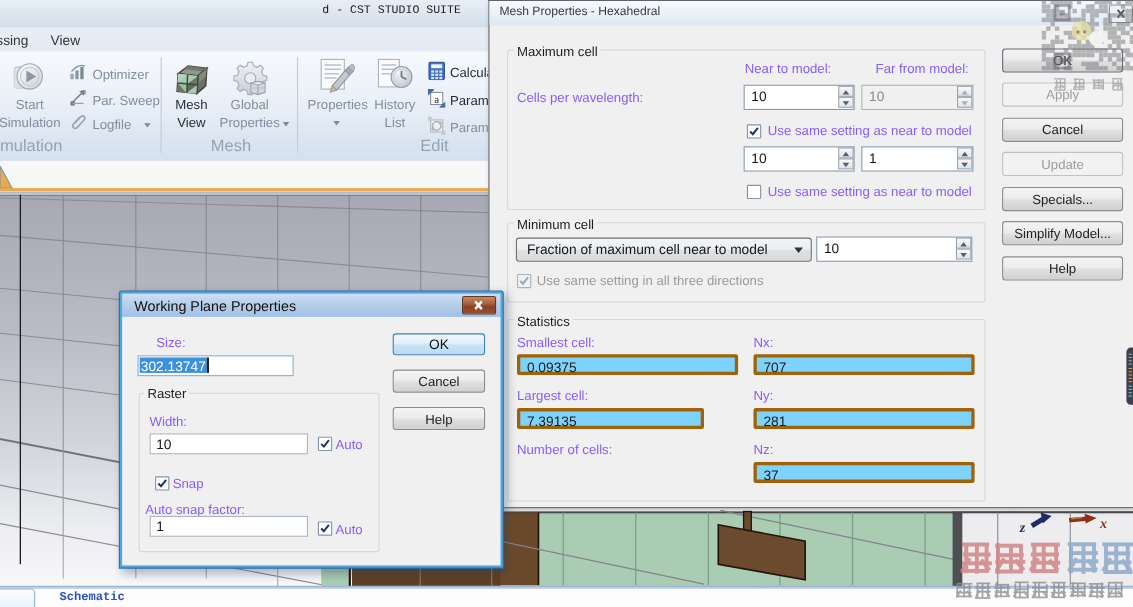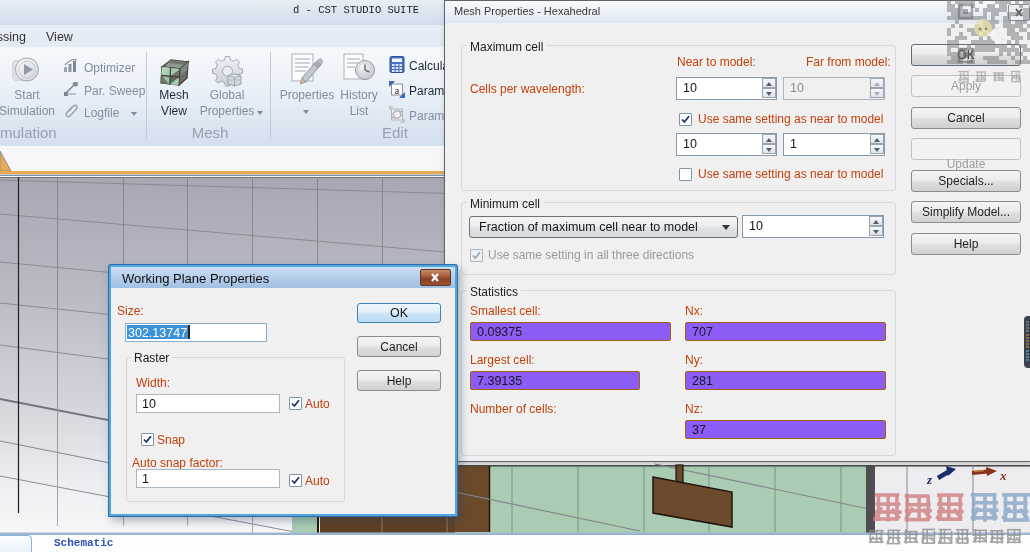--- a/index.html
+++ b/index.html
@@ -14,27 +14,27 @@
 .rlbl2{font-size:12px;color:#1f2838;white-space:nowrap}
 .rgrp{font-size:15px;color:#98a1b0;white-space:nowrap}
 .caret{width:0;height:0;border-left:3.5px solid transparent;border-right:3.5px solid transparent;border-top:4px solid #7c8b9e}
 
 #statusbar{left:0;top:534px;width:1030px;height:18px;background:#fdfdfe;border-top:1px solid #94b2d2}
 #schtab{left:-6px;top:535px;width:36px;height:17px;background:linear-gradient(180deg,#fbfdfe,#e8f2fa);border:1px solid #8cb2d4;border-radius:0 4px 0 0}
 #schtxt{left:54px;top:537px;font-family:"Liberation Mono",monospace;font-size:11px;font-weight:bold;color:#2b53b9}
 
 .gbox{position:absolute;border:1px solid #d2d8de;border-radius:3px}
 .glbl{position:absolute;background:#f0f0f0;padding:0 3px;font-size:12px;color:#1c1c1c;white-space:nowrap}
-.lbl{position:absolute;font-size:12px;color:#c2410c;white-space:nowrap}
+.lbl{position:absolute;font-size:12px;color:#8b5cf6;white-space:nowrap}
 .lbl-dis{position:absolute;font-size:12px;color:#9a9a9a;white-space:nowrap}
 .btn{position:absolute;box-sizing:border-box;border:1px solid #8c8c8c;border-radius:3px;background:linear-gradient(180deg,#f4f4f4 0%,#ececec 45%,#dfdfdf 55%,#d0d0d0 100%);font-size:12px;color:#1e1e1e;text-align:center}
 .btn-dis{position:absolute;box-sizing:border-box;border:1px solid #bdc2c6;border-radius:3px;background:#f2f2f3;font-size:12px;color:#9d9d9d;text-align:center}
 .field{position:absolute;box-sizing:border-box;background:#fff;border:1px solid #879aab;font-size:12.5px;color:#141414;padding:3px 0 0 6px}
 .field-dis{position:absolute;box-sizing:border-box;background:#f0f0f0;border:1px solid #a9b4bd;font-size:12.5px;color:#8b8b8b;padding:3px 0 0 6px}
-.stat{position:absolute;box-sizing:border-box;background:#8b5cf6;border:1px solid #a16207;border-radius:2px;font-size:12.5px;color:#1a1a1a;padding:2px 0 0 6px}
+.stat{position:absolute;box-sizing:border-box;background:#7dd3fc;border:3px solid #a16207;border-radius:2px;font-size:12.5px;color:#1a1a1a;padding:2px 0 0 6px}
 .spin{position:absolute;width:14px;box-sizing:border-box}
 .spinbtn{position:absolute;left:0;width:14px;height:10px;box-sizing:border-box;border:1px solid #99a4b0;background:linear-gradient(180deg,#f7f8f9,#dfe3e8)}
 .uarr{position:absolute;left:3px;top:3px;width:0;height:0;border-left:3.5px solid transparent;border-right:3.5px solid transparent;border-bottom:4px solid #535f6e}
 .darr{position:absolute;left:3px;top:3px;width:0;height:0;border-left:3.5px solid transparent;border-right:3.5px solid transparent;border-top:4px solid #535f6e}
 .uarr-d{border-bottom-color:#a7aeb6}.darr-d{border-top-color:#a7aeb6}
 .cb{position:absolute;width:13px;height:13px;box-sizing:border-box;background:#fff;border:1px solid #8195a8;border-radius:1px}
 .cb-dis{position:absolute;width:13px;height:13px;box-sizing:border-box;background:#eef0f1;border:1px solid #aab4bd;border-radius:1px}
 .combo{position:absolute;box-sizing:border-box;border:1px solid #707070;border-radius:3px;background:linear-gradient(180deg,#f3f4f5 0%,#eceef0 45%,#dfe2e5 55%,#d7dadd 100%);font-size:12.5px;color:#151515;padding:3px 0 0 9px}
 .combo .ca{position:absolute;right:7px;top:8px;width:0;height:0;border-left:4px solid transparent;border-right:4px solid transparent;border-top:5px solid #333}
 </style></head><body>
@@ -314,21 +314,21 @@
  <div class="abs" style="left:3px;top:3px;width:344px;height:21px;background:linear-gradient(180deg,#cde0f4 0%,#b5cdea 50%,#a2c0e4 100%)"></div>
  <div class="abs" style="left:14px;top:7px;font-size:13px;color:#101010">Working Plane Properties</div>
 
  <div class="abs" style="left:312px;top:5px;width:29px;height:15px;border:1px solid #5a3a28;border-radius:2px;background:linear-gradient(180deg,#c68a62 0%,#a85f3e 40%,#8a4227 60%,#9a5030 100%)">
   <svg width="29" height="15" viewBox="0 0 29 15">
           <path d="M11 4 L17 11 M17 4 L11 11" stroke="#fff" stroke-width="2.2"></path>
         </svg>
  </div>
 
  <div class="abs" style="left:3px;top:24px;width:344px;height:226px;background:#f0f0f0"></div>
- <div class="lbl" style="left:9px;top:40px">Size:</div>
+ <div class="lbl" style="left:34px;top:40px">Size:</div>
  <div class="abs" style="left:17px;top:59px;width:142px;height:19px;box-sizing:border-box;background:#fff;border:1px solid #84aed2"></div>
  <div class="abs" style="left:19px;top:61px;width:61px;height:14px;background:#3c92d8"></div>
  <div class="abs" style="left:20px;top:62px;font-size:12.5px;color:#fff">302.13747</div>
  <div class="abs" style="left:80px;top:61px;width:1.5px;height:14px;background:#222"></div>
 
  <div class="gbox" style="left:18px;top:93px;width:217px;height:143px"></div>
  <div class="glbl" style="left:23px;top:87px">Raster</div>
  <div class="lbl" style="left:28px;top:112px">Width:</div>
  <div class="abs" style="left:28px;top:130px;width:144px;height:19px;box-sizing:border-box;background:#fff;border:1px solid #aab6c0"></div>
  <div class="abs" style="left:34px;top:133px;font-size:12.5px;color:#141414">10</div>
@@ -361,21 +361,21 @@
  <div class="abs" style="left:9px;top:4px;font-size:11px;color:#3a3a3a">Mesh Properties - Hexahedral</div>
  <div class="abs" style="left:563px;top:3px;width:20px;height:15px;border:1px solid #8a9097;border-radius:2px;background:#eef1f4">
   <svg width="20" height="15" viewBox="0 0 20 15">
           <path d="M7 4 L13 11 M13 4 L7 11" stroke="#555" stroke-width="1.8"></path>
         </svg>
  </div>
 
  <div class="gbox" style="left:16px;top:44px;width:433px;height:144px"></div>
  <div class="glbl" style="left:22px;top:39px">Maximum cell</div>
  <div class="lbl" style="left:232px;top:54px">Near to model:</div>
- <div class="lbl" style="left:361px;top:54px">Far from model:</div>
+ <div class="lbl" style="left:351px;top:54px">Far from model:</div>
  <div class="lbl" style="left:25px;top:81px">Cells per wavelength:</div>
 
  <div class="field" style="left:231px;top:76px;width:101px;height:23px">10</div>
  <div class="spin" style="left:317px;top:77px;height:21px">
   <div class="spinbtn" style="top:0">
           <div class="uarr"></div>
         </div>
   <div class="spinbtn" style="top:10px">
           <div class="darr"></div>
         </div>
@@ -444,21 +444,21 @@
  <div class="lbl" style="left:240px;top:352px">Ny:</div>
  <div class="stat" style="left:25px;top:370px;width:170px;height:19px">7.39135</div>
  <div class="stat" style="left:240px;top:370px;width:201px;height:19px">281</div>
  <div class="lbl" style="left:25px;top:401px">Number of cells:</div>
  <div class="lbl" style="left:240px;top:401px">Nz:</div>
  <div class="stat" style="left:240px;top:419px;width:201px;height:19px">37</div>
 
  <div class="btn" style="left:466px;top:43px;width:110px;height:22px;padding-top:3px;border-color:#5e6b78">OK</div>
  <div class="btn-dis" style="left:466px;top:74px;width:110px;height:22px;padding-top:3px">Apply</div>
  <div class="btn" style="left:466px;top:106px;width:110px;height:22px;padding-top:3px">Cancel</div>
- <div class="btn-dis" style="left:466px;top:137px;width:110px;height:22px;padding-top:18px">Update</div>
+ <div class="btn-dis" style="left:466px;top:137px;width:110px;height:22px;padding-top:4px">Update</div>
  <div class="btn" style="left:466px;top:169px;width:110px;height:22px;padding-top:3px">Specials...</div>
  <div class="btn" style="left:466px;top:200px;width:110px;height:22px;padding-top:3px">Simplify Model...</div>
  <div class="btn" style="left:466px;top:232px;width:110px;height:22px;padding-top:3px">Help</div>
 </div>
 
 <svg class="abs" style="left:0;top:0;pointer-events:none" width="1030" height="552" viewBox="0 0 1030 552">
 <g fill="#77777b" opacity="0.5">
         <rect x="947" y="0" width="4" height="4"></rect>
         <rect x="955" y="0" width="4" height="4"></rect>
         <rect x="959" y="0" width="4" height="4"></rect>

